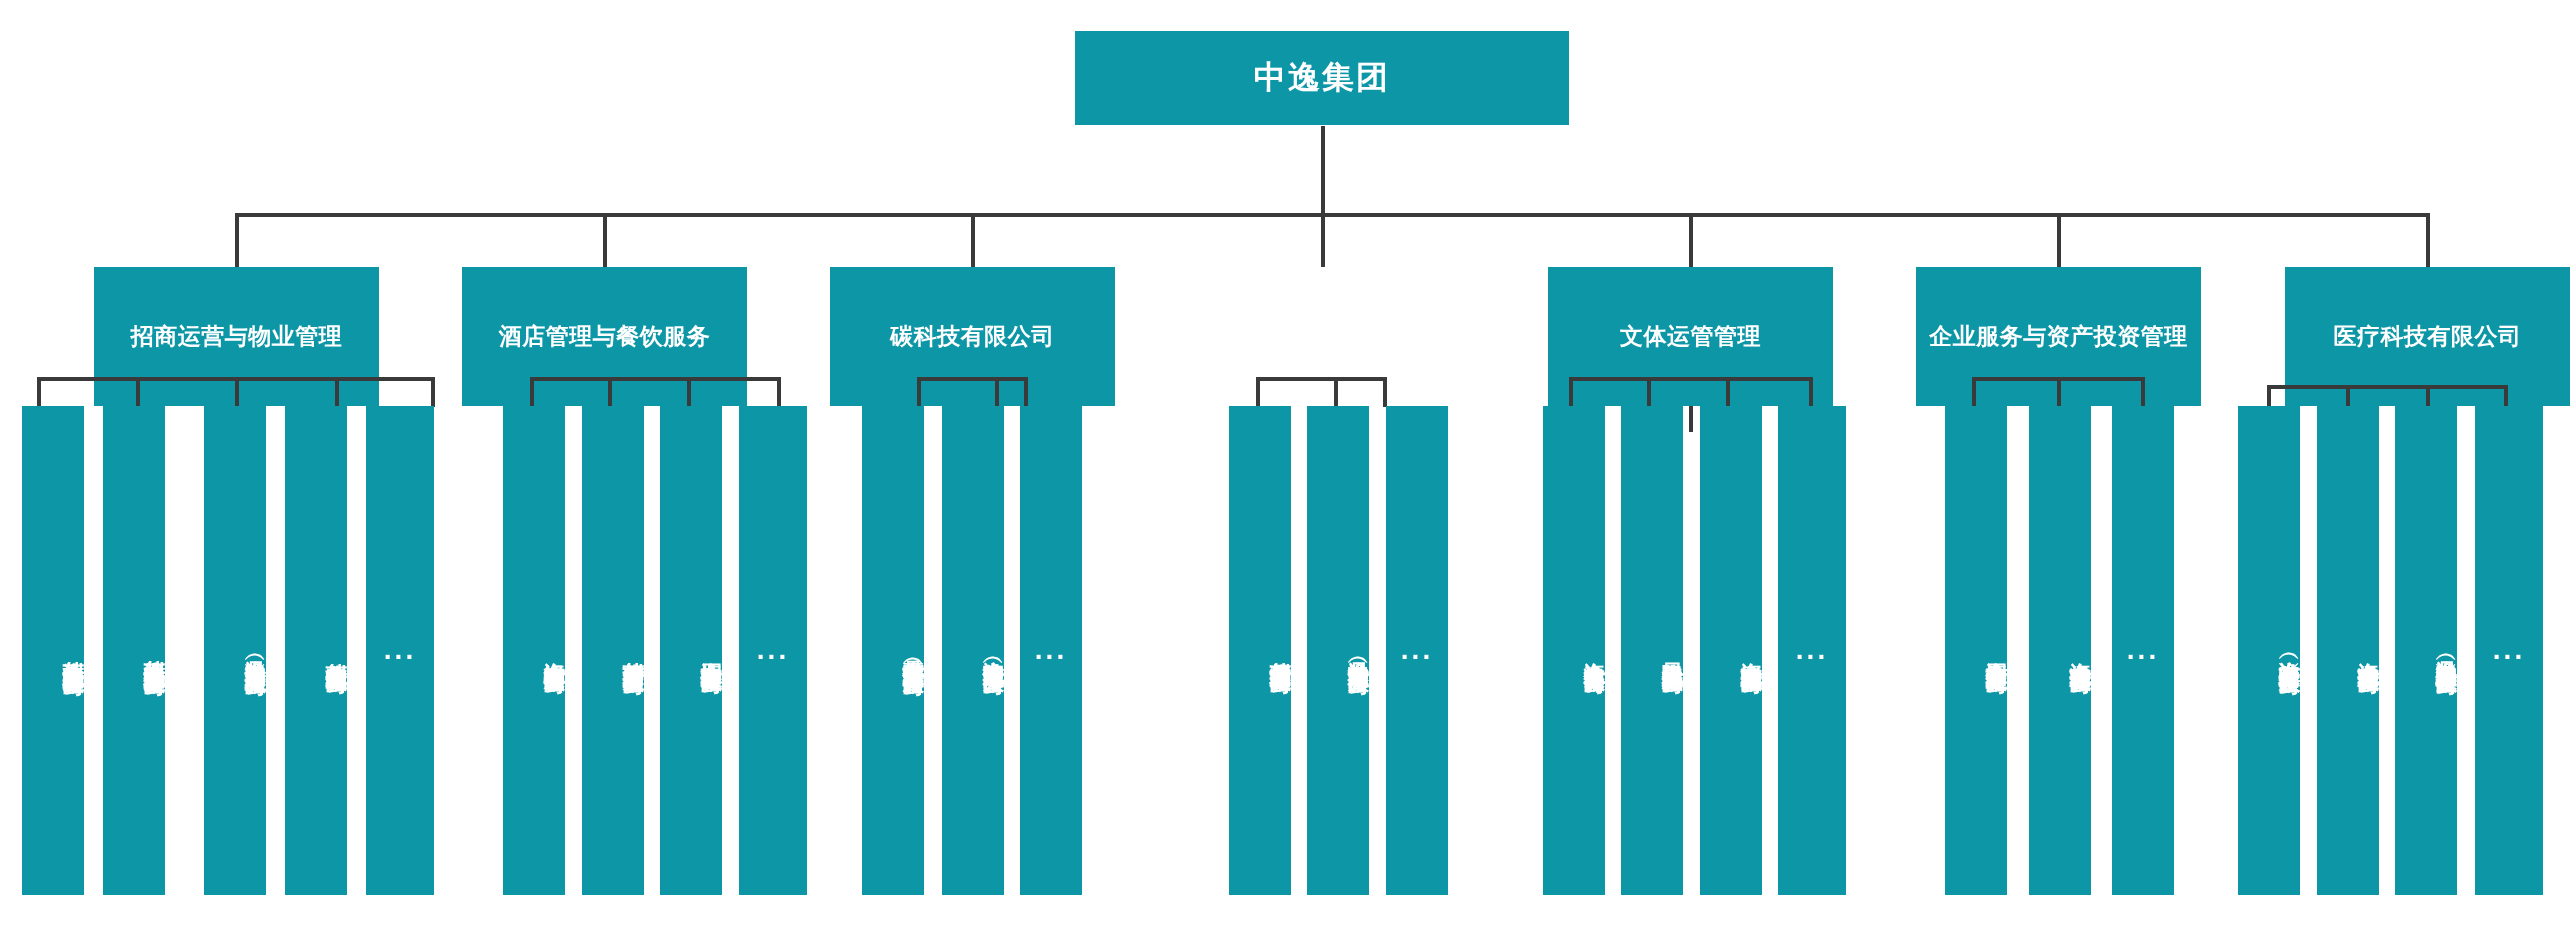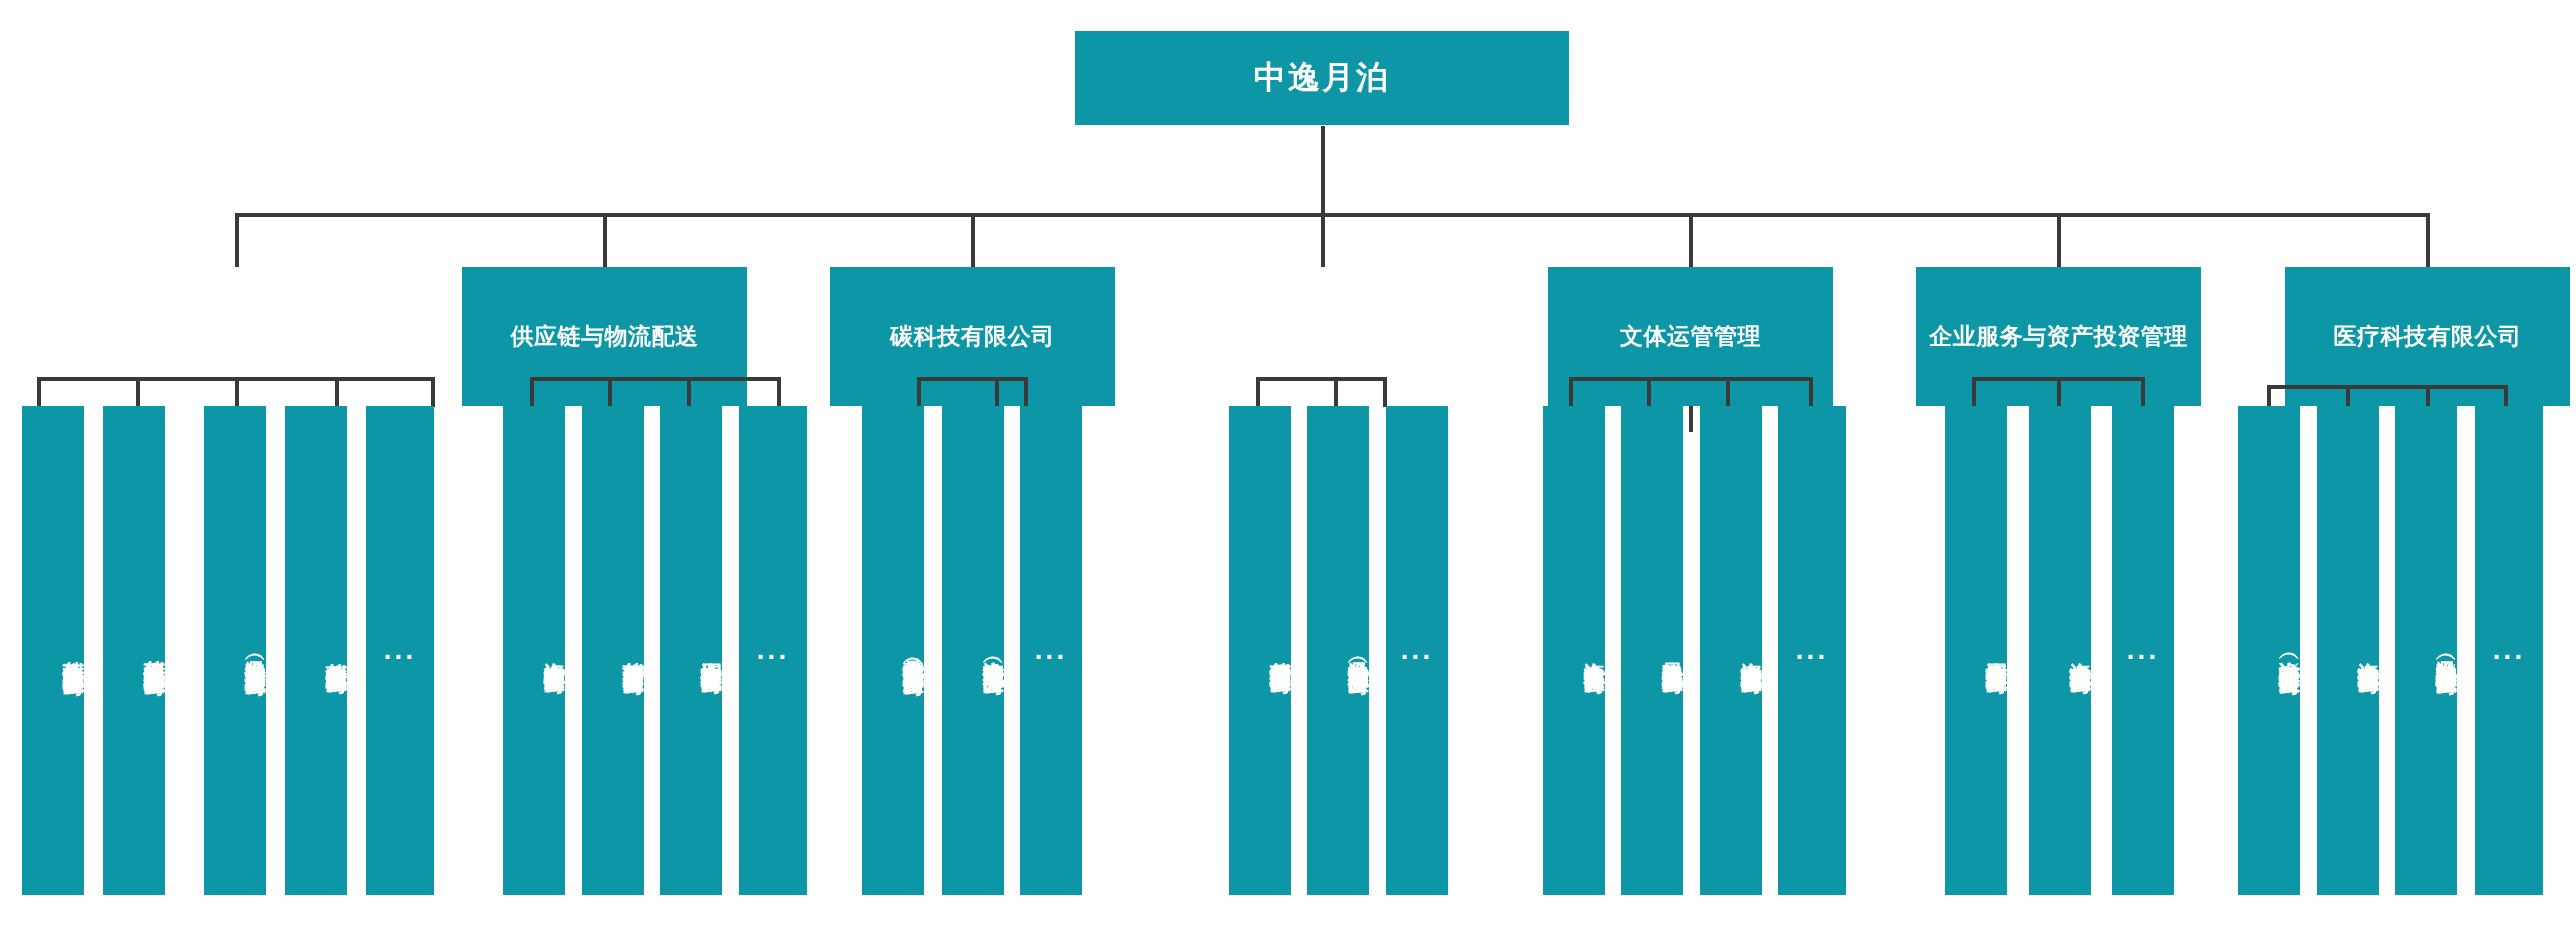--- a/index.html
+++ b/index.html
@@ -82,37 +82,40 @@
     padding: 0;
   }
   .leaf-text { display: block; }
 </style>
 </head>
 <body>
 
 <div id="chart-root">
 
   <div class="node node-root">
-    <span>中逸月泊</span>
+    <span>中逸集团</span>
   </div>
 
   <div class="conn conn-v" style="left:1321px; top:126px; width:3.7px; height:91px;"></div>
 
   <div class="conn conn-h" style="left:235px; top:213px; width:2192px; height:3.7px;"></div>
 
   <div class="conn conn-v" style="left:235px;  top:213px; height:54px;"></div>
   <div class="conn conn-v" style="left:603px; top:213px; height:54px;"></div>
   <div class="conn conn-v" style="left:971px; top:213px; height:54px;"></div>
   <div class="conn conn-v" style="left:1321px; top:213px; height:54px;"></div>
   <div class="conn conn-v" style="left:1689px; top:213px; height:54px;"></div>
   <div class="conn conn-v" style="left:2057px; top:213px; height:54px;"></div>
   <div class="conn conn-v" style="left:2426px; top:213px; height:54px;"></div>
 
+  <div class="node node-div" style="left:94px;  width:285px;">
+    <span>招商运营与物业管理</span>
+  </div>
   <div class="node node-div" style="left:462px;  width:285px;">
-    <span>供应链与物流配送</span>
+    <span>酒店管理与餐饮服务</span>
   </div>
   <div class="node node-div" style="left:830px; width:285px;">
     <span>碳科技有限公司</span>
   </div>
   <div class="node node-div" style="left:1548px; width:285px;">
     <span>文体运管管理</span>
   </div>
   <div class="node node-div" style="left:1916px; width:285px;">
     <span>企业服务与资产投资管理</span>
   </div>

